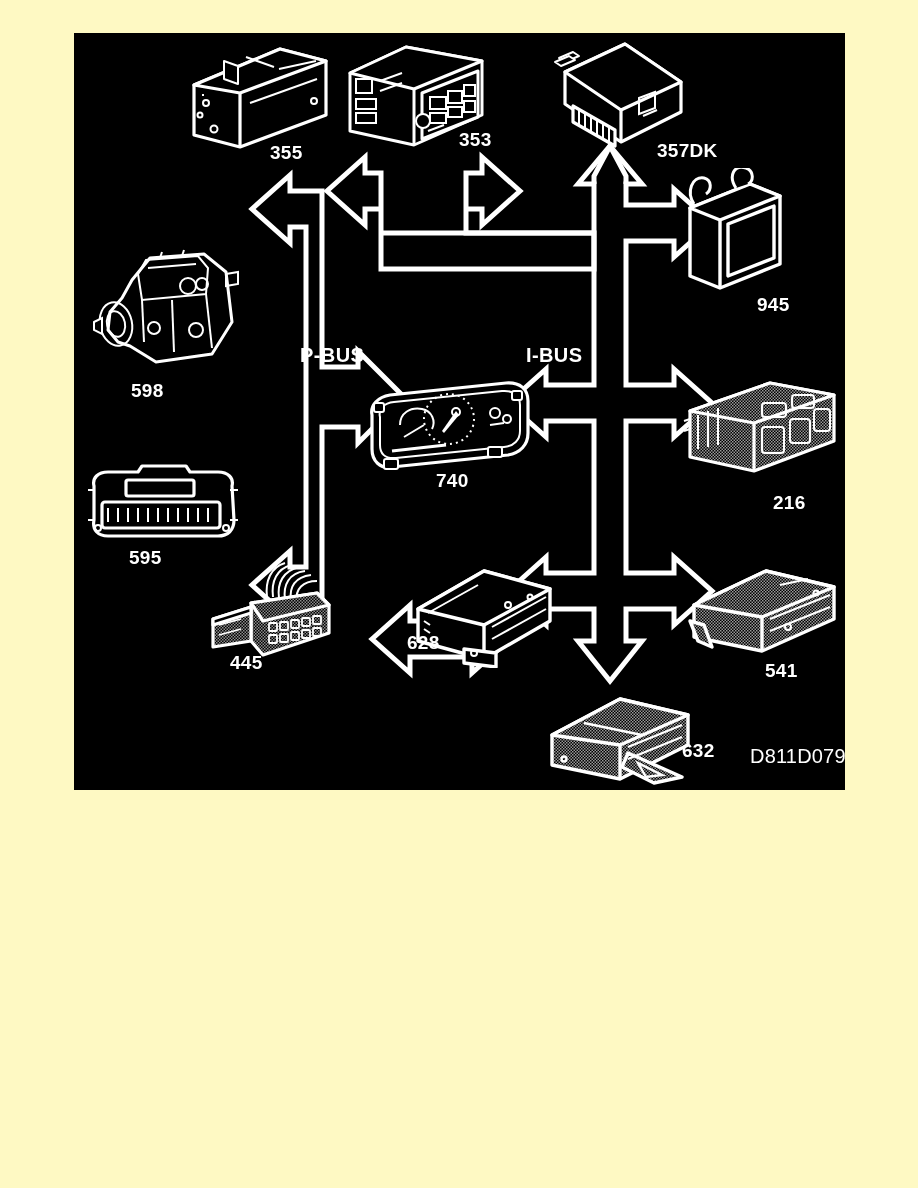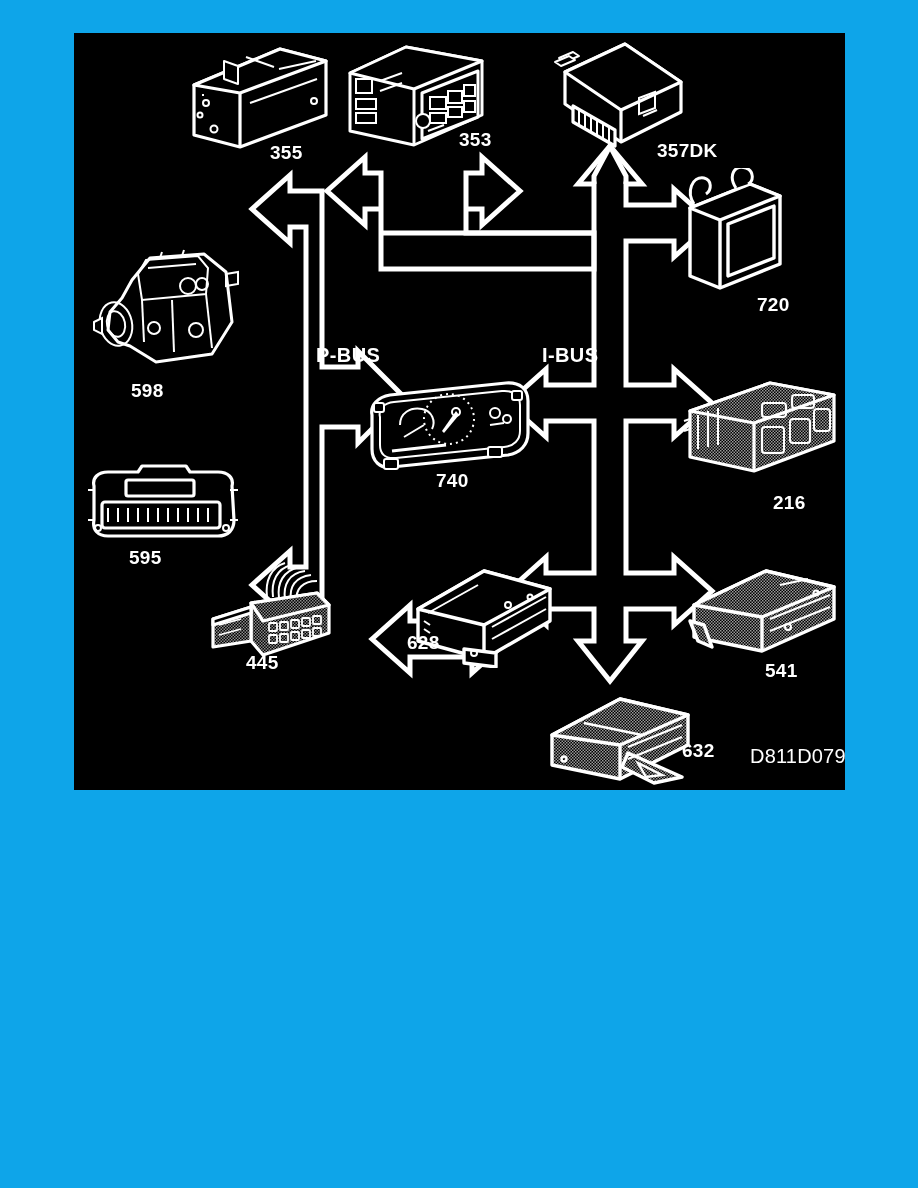--- a/index.html
+++ b/index.html
@@ -9,21 +9,21 @@
     background: #ffffff;
     width: 918px;
     height: 1188px;
     overflow: hidden;
     font-family: "Liberation Sans", sans-serif;
   }
   #page {
     position: relative;
     width: 918px;
     height: 1188px;
-    background: #0ea5e9;
+    background: #fef9c3;
   }
   #diagram-panel {
     position: absolute;
     left: 74px;
     top: 33px;
     width: 771px;
     height: 757px;
     background: #000000;
     overflow: hidden;
   }
@@ -47,21 +47,20 @@
   }
   .bus-label {
     position: absolute;
     color: #ffffff;
     font-family: "Liberation Sans", sans-serif;
     font-weight: bold;
     font-size: 20px;
     letter-spacing: 0.4px;
     white-space: nowrap;
     line-height: 1;
-    margin-left: 16px;
   }
   .watermark {
     position: absolute;
     color: #ffffff;
     font-family: "Liberation Sans", sans-serif;
     font-weight: normal;
     font-size: 20px;
     letter-spacing: 0.2px;
     white-space: nowrap;
     line-height: 1;
@@ -284,21 +283,21 @@
           <path d="M16 40 L76 16 L106 28 L46 52 Z"></path>
           <path d="M46 52 L46 120"></path>
           <path d="M54 56 L100 38 L100 90 L54 108 Z"></path>
         </g>
         <g fill="#000" stroke="#fff" stroke-width="3">
           <path d="M20 36 C12 24, 18 8, 30 10 C38 12, 38 22, 32 26"></path>
           <path d="M62 20 C54 8, 60 -4, 72 0 C80 3, 80 13, 74 16"></path>
         </g>
       </svg>
     </div>
-    <div class="node-label" style="left:683px; top:262px;">720</div>
+    <div class="node-label" style="left:683px; top:262px;">945</div>
 
     <div class="comp" style="left:598px; top:342px;">
       <svg width="170" height="105" viewBox="0 0 170 105" xmlns="http://www.w3.org/2000/svg">
         <defs>
           <pattern id="dith216" width="3" height="3" patternUnits="userSpaceOnUse">
             <rect width="3" height="3" fill="#000"></rect>
             <rect width="1.5" height="1.5" fill="#9a9a9a"></rect>
             <rect x="1.5" y="1.5" width="1.5" height="1.5" fill="#9a9a9a"></rect>
           </pattern>
         </defs>
@@ -518,21 +517,21 @@
           <rect x="80" y="74" width="8" height="8" rx="1"></rect>
           <rect x="91" y="73" width="8" height="8" rx="1"></rect>
           <rect x="102" y="71" width="8" height="8" rx="1"></rect>
           <rect x="113" y="69" width="8" height="8" rx="1"></rect>
           <rect x="124" y="67" width="8" height="8" rx="1"></rect>
           <path d="M30 64 L52 58"></path>
           <path d="M30 74 L52 68"></path>
         </g>
       </svg>
     </div>
-    <div class="node-label" style="left:172px; top:620px;">445</div>
+    <div class="node-label" style="left:156px; top:620px;">445</div>
 
     <div class="bus-label" style="left:226px; top:312px;">P-BUS</div>
     <div class="bus-label" style="left:452px; top:312px;">I-BUS</div>
 
     <div class="watermark" style="left:676px; top:713px;">D811D079</div>
 
   </div>
 </div>
 
 </body></html>

